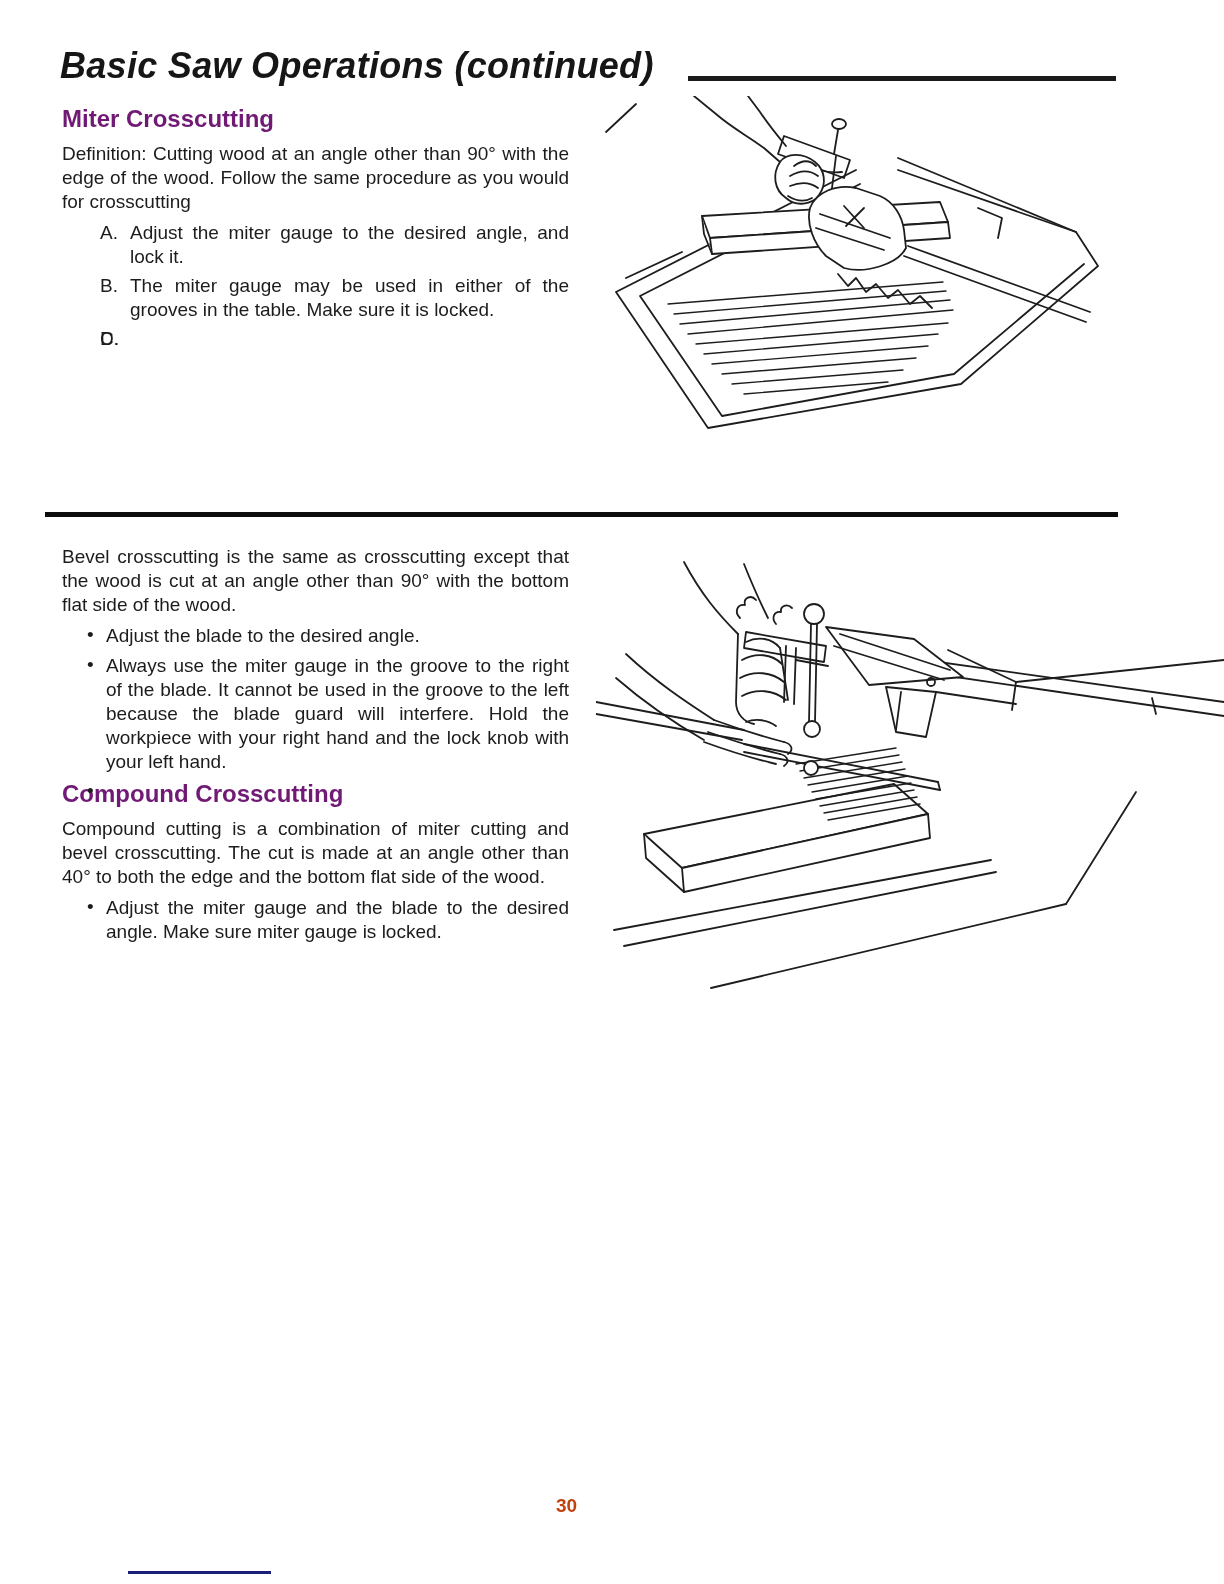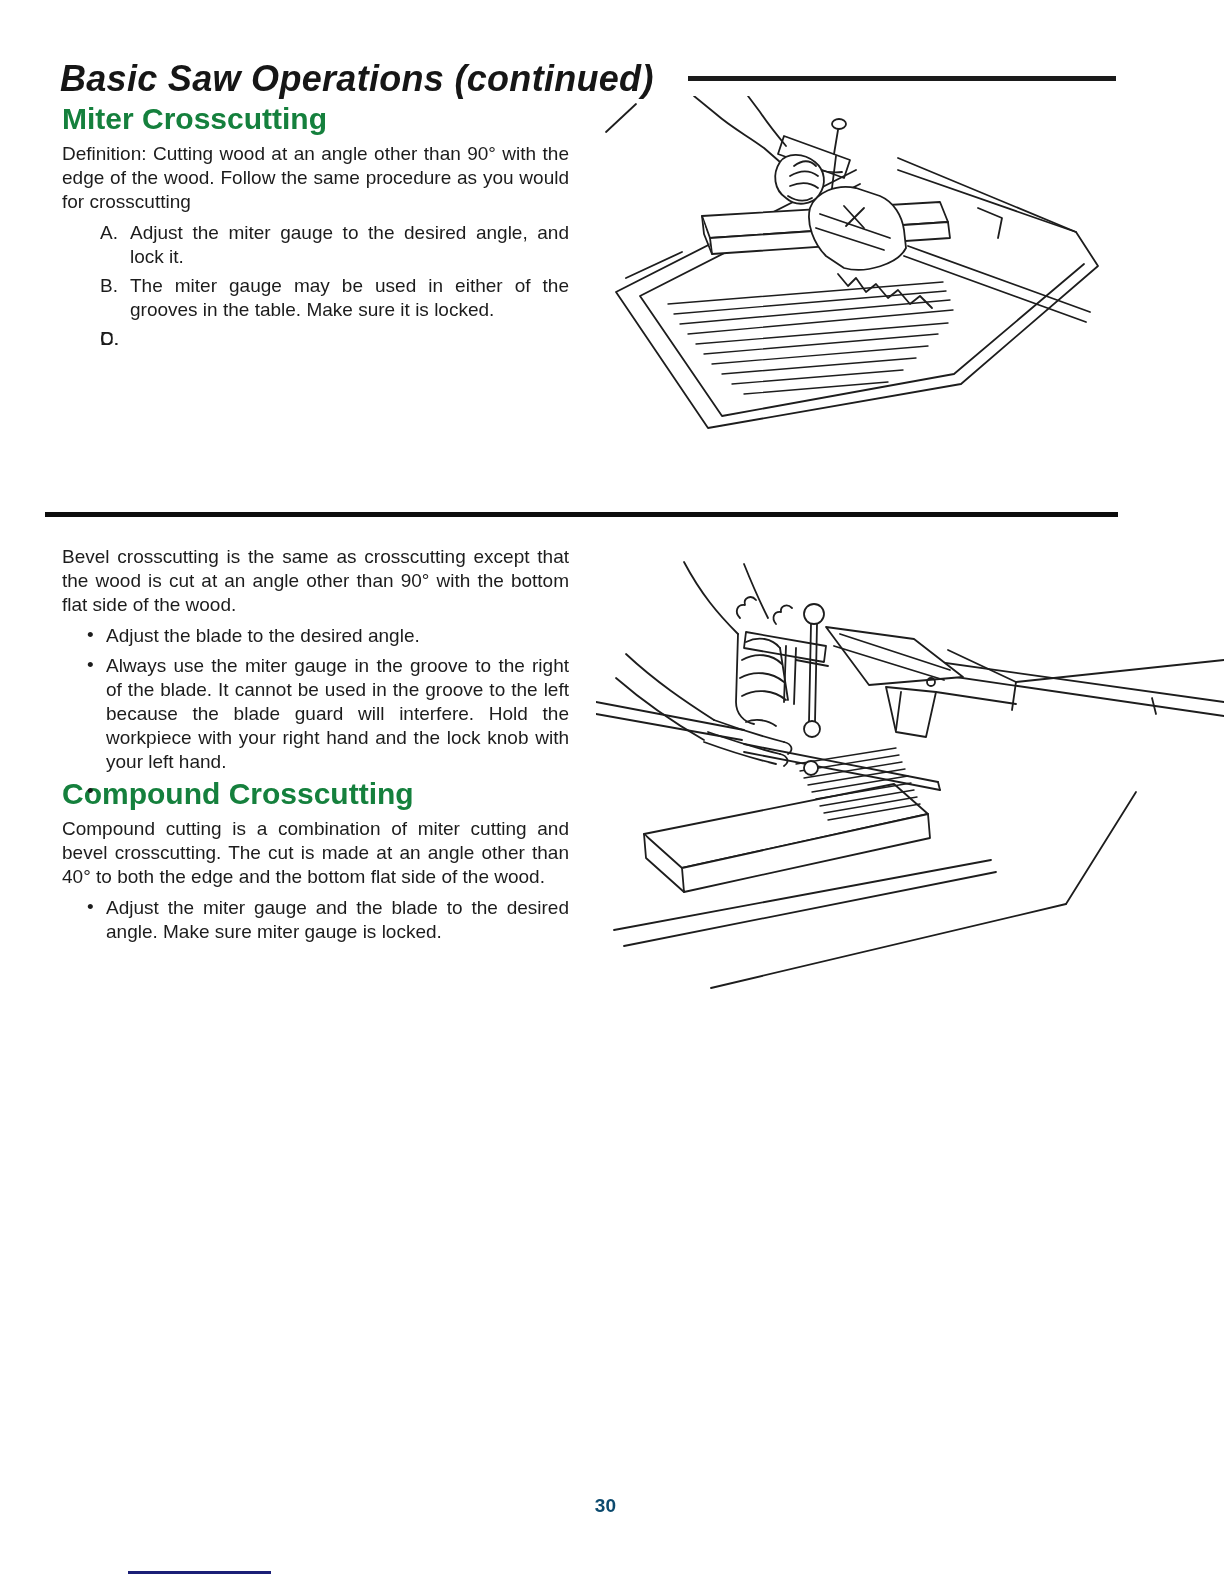--- a/index.html
+++ b/index.html
@@ -3,56 +3,56 @@
 <meta charset="utf-8">
 <style>
   html,body { margin:0; padding:0; }
   body {
     width:1224px; height:1584px; position:relative;
     background:#ffffff; color:#141414;
     font-family:"Liberation Sans", sans-serif;
     -webkit-font-smoothing:antialiased;
   }
   .page-title {
-    position:absolute; left:60px; top:58px;
+    position:absolute; left:60px; top:45px;
     font-size:36px; font-weight:bold; font-style:italic;
     letter-spacing:0.3px; color:#161616;
   }
   .title-rule {
     position:absolute; left:688px; top:76px; width:428px; height:5px;
     background:#1b1b1b;
   }
   .text-col {
     position:absolute; left:62px; width:507px;
     font-size:19px; line-height:24px; text-align:justify;
     color:#1c1c1c;
   }
   #miter-col { top:105px; }
   #lower-col { top:545px; }
   .sec-heading {
-    font-size:30px; font-weight:bold; color:#15803d;
+    font-size:24px; font-weight:bold; color:#701a75;
     margin:0 0 9px 0; text-align:left; line-height:28px;
   }
   .sec-heading.compound { margin-top:6px; }
   p.intro { margin:0 0 7px 0; }
   .item { position:relative; padding-left:68px; margin:0 0 5px 0; }
   .item .lbl { position:absolute; left:38px; top:0; }
   .bullet { position:relative; padding-left:44px; margin:0 0 6px 0; }
   .bullet .dot { position:absolute; left:25px; top:-1px; }
   .section-divider {
     position:absolute; left:45px; top:512px; width:1073px; height:5px;
     background:#0d0d0d;
   }
   .illus { position:absolute; }
   #illus1 { left:598px; top:96px; width:616px; height:392px; }
   #illus2 { left:596px; top:542px; width:628px; height:448px; }
   .illus svg { width:100%; height:100%; display:block; }
   .page-number {
     position:absolute; left:556px; top:1495px; width:60px;
-    font-size:19px; font-weight:bold; text-align:right; color:#0c4a6e;
+    font-size:19px; font-weight:bold; text-align:left; color:#c2410c;
   }
   .bottom-mark {
     position:absolute; left:128px; top:1571px; width:143px; height:3px;
     background:#1b1f77;
   }
 </style>
 </head>
 <body>
 
 <div class="page-title">Basic Saw Operations (continued)</div>

